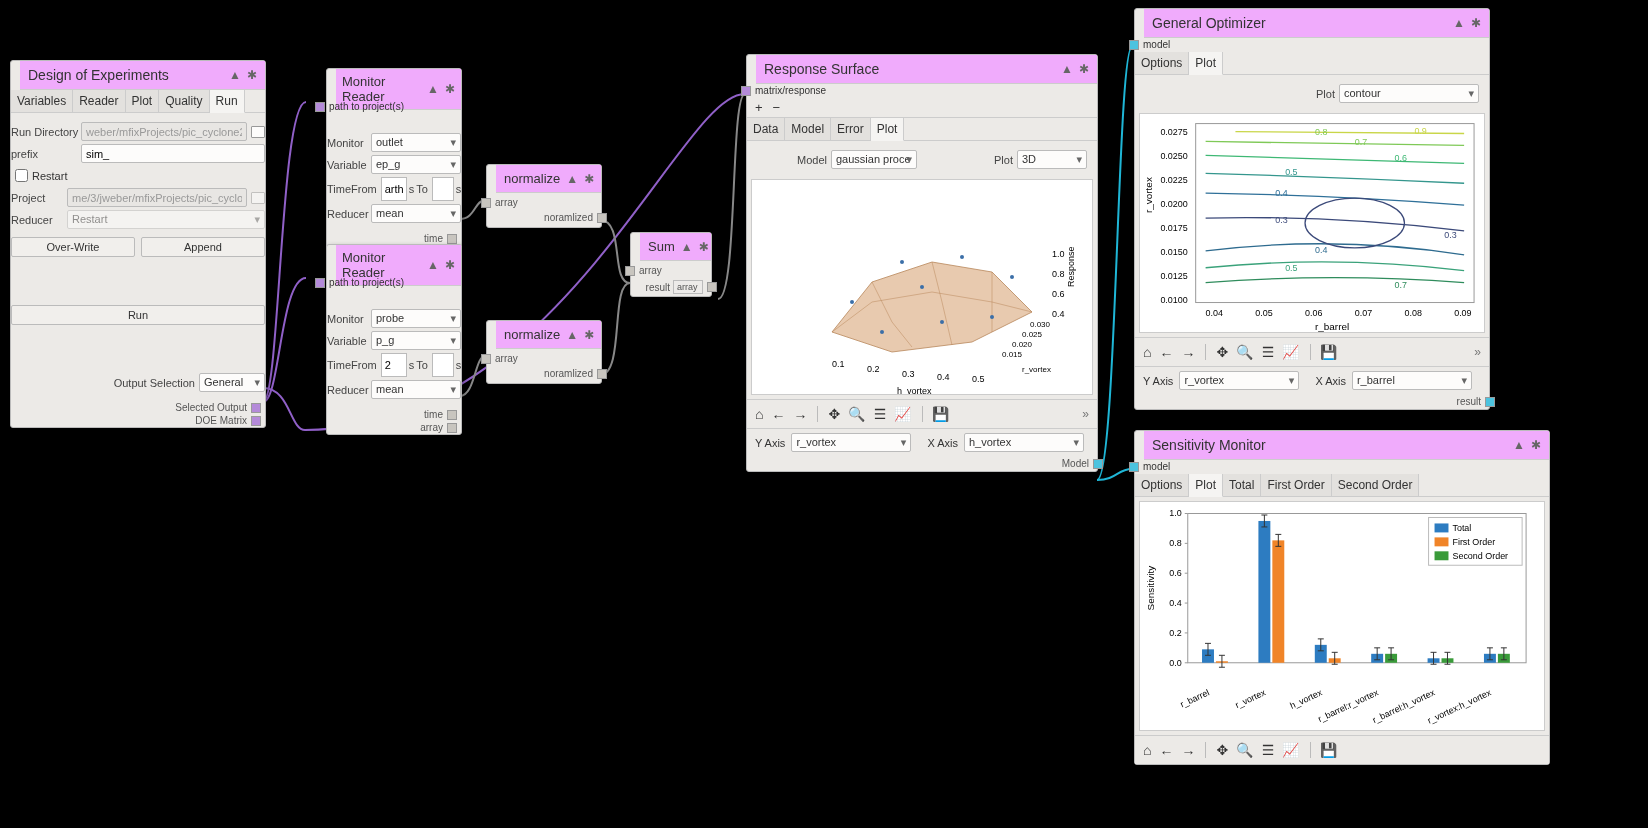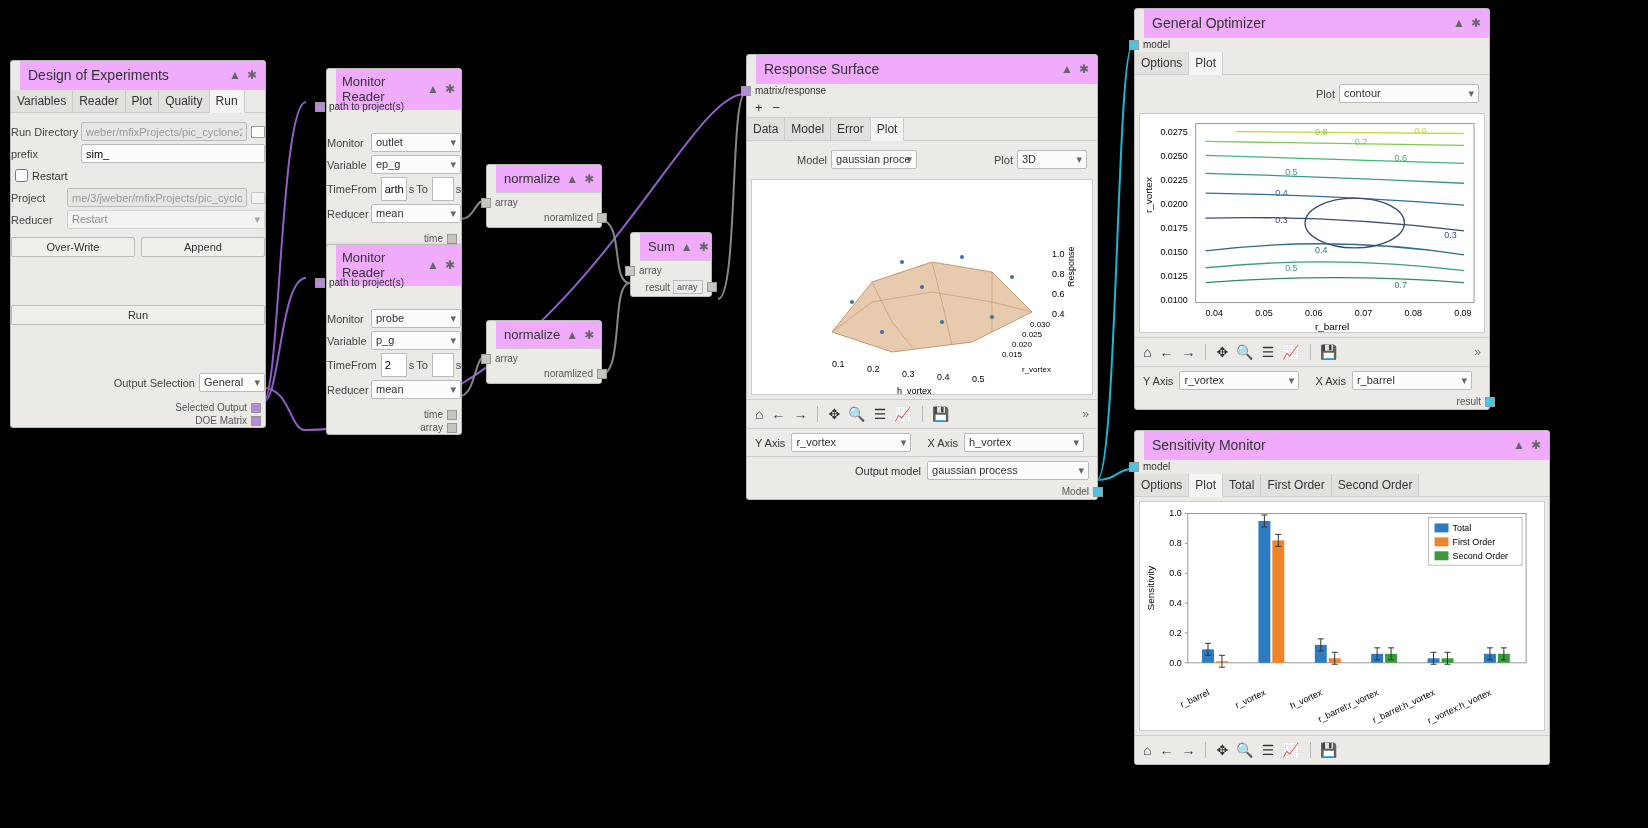--- a/index.html
+++ b/index.html
@@ -317,24 +317,20 @@
     <span>📈</span>
     <span class="sep"></span>
     <span>💾</span>
     <span class="collapse">»</span>
   </div>
   <div class="axis-row">
       <span class="lbl">Y Axis</span>
       <div class="sel">r_vortex</div>
       <span class="lbl" style="margin-left:10px">X Axis</span>
       <div class="sel">h_vortex</div>
-    </div>
-  <div class="axis-row">
-      <span class="lbl" style="margin-left:100px">Output model</span>
-      <div class="sel" style="flex:1">gaussian process</div>
     </div>
   <div class="port-row" style="padding:2px 0">
       <span class="port-label">Model</span>
       <span class="port out" style="background:#4cc3df;margin-right:-6px"></span>
     </div>
 </div>
 
 <div class="node" style="left:1134px; top:8px; width:356px;">
   <div class="title">
       <span>General Optimizer</span>

